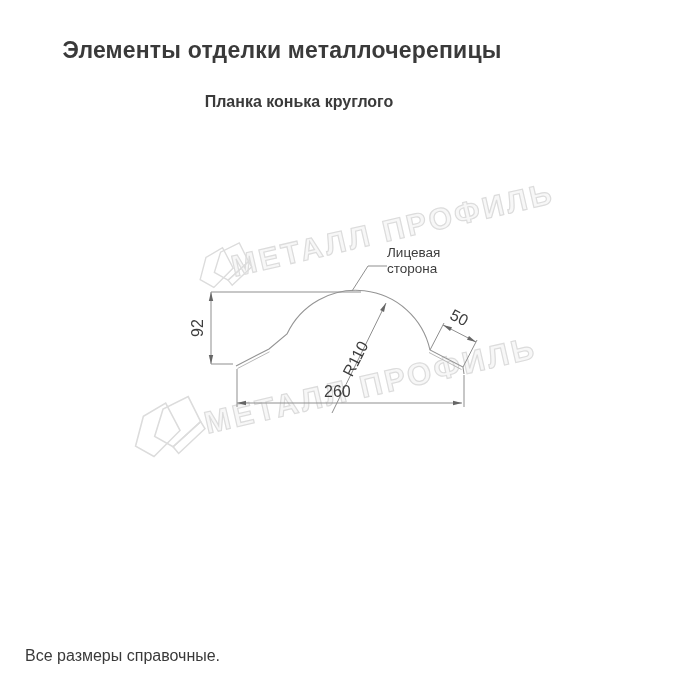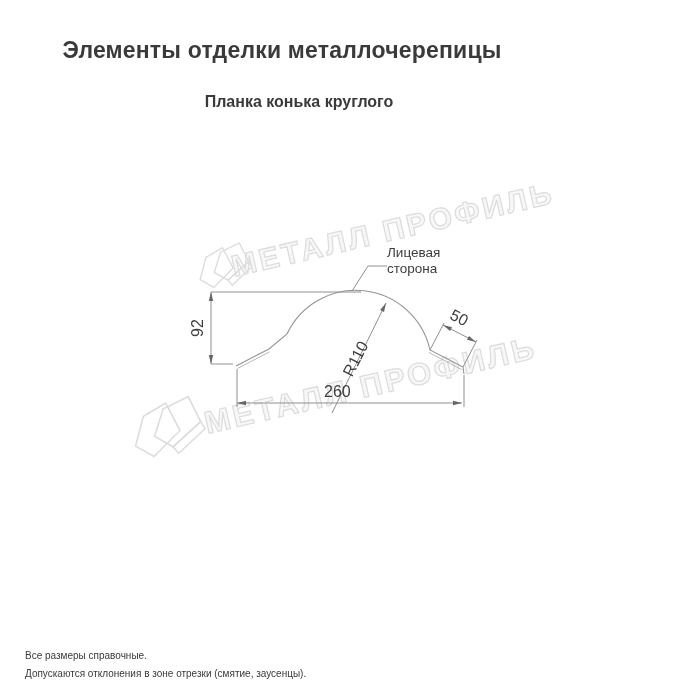--- a/index.html
+++ b/index.html
@@ -34,21 +34,21 @@
     transform-origin:center center;
   }
   .dim-92{left:183px;top:319px;width:30px;text-align:center;transform:rotate(-90deg);}
   .dim-315{left:324px;top:383px;}
   .dim-r110{left:333px;top:350px;width:46px;text-align:center;transform:rotate(-63deg);}
   .dim-50{left:447px;top:309px;width:24px;text-align:center;transform:rotate(27deg);}
   .face-label{
     position:absolute;left:387px;top:245px;font-size:13.5px;color:#3d3d3d;line-height:16px;
   }
   .footer-notes{
-    position:absolute;left:25px;top:647px;font-size:10px;color:#3a3a3a;line-height:18px;
+    position:absolute;left:25px;top:647px;font-size:16px;color:#3a3a3a;line-height:18px;
   }
 </style>
 </head>
 <body>
 
 <h1 class="page-title">Элементы отделки металлочерепицы</h1>
 
 <div class="subtitle">
   <div>Планка конька круглого</div>
 </div>
@@ -116,14 +116,13 @@
   <span class="dim-text dim-r110">R110</span>
   <span class="dim-text dim-50">50</span>
   <div class="face-label">
     <div>Лицевая</div>
     <div>сторона</div>
   </div>
 </div>
 
 <div class="footer-notes">
   <div>Все размеры справочные.</div>
-  <div>Допускаются отклонения в зоне отрезки (смятие, заусенцы).</div>
 </div>
 
 </body></html>

